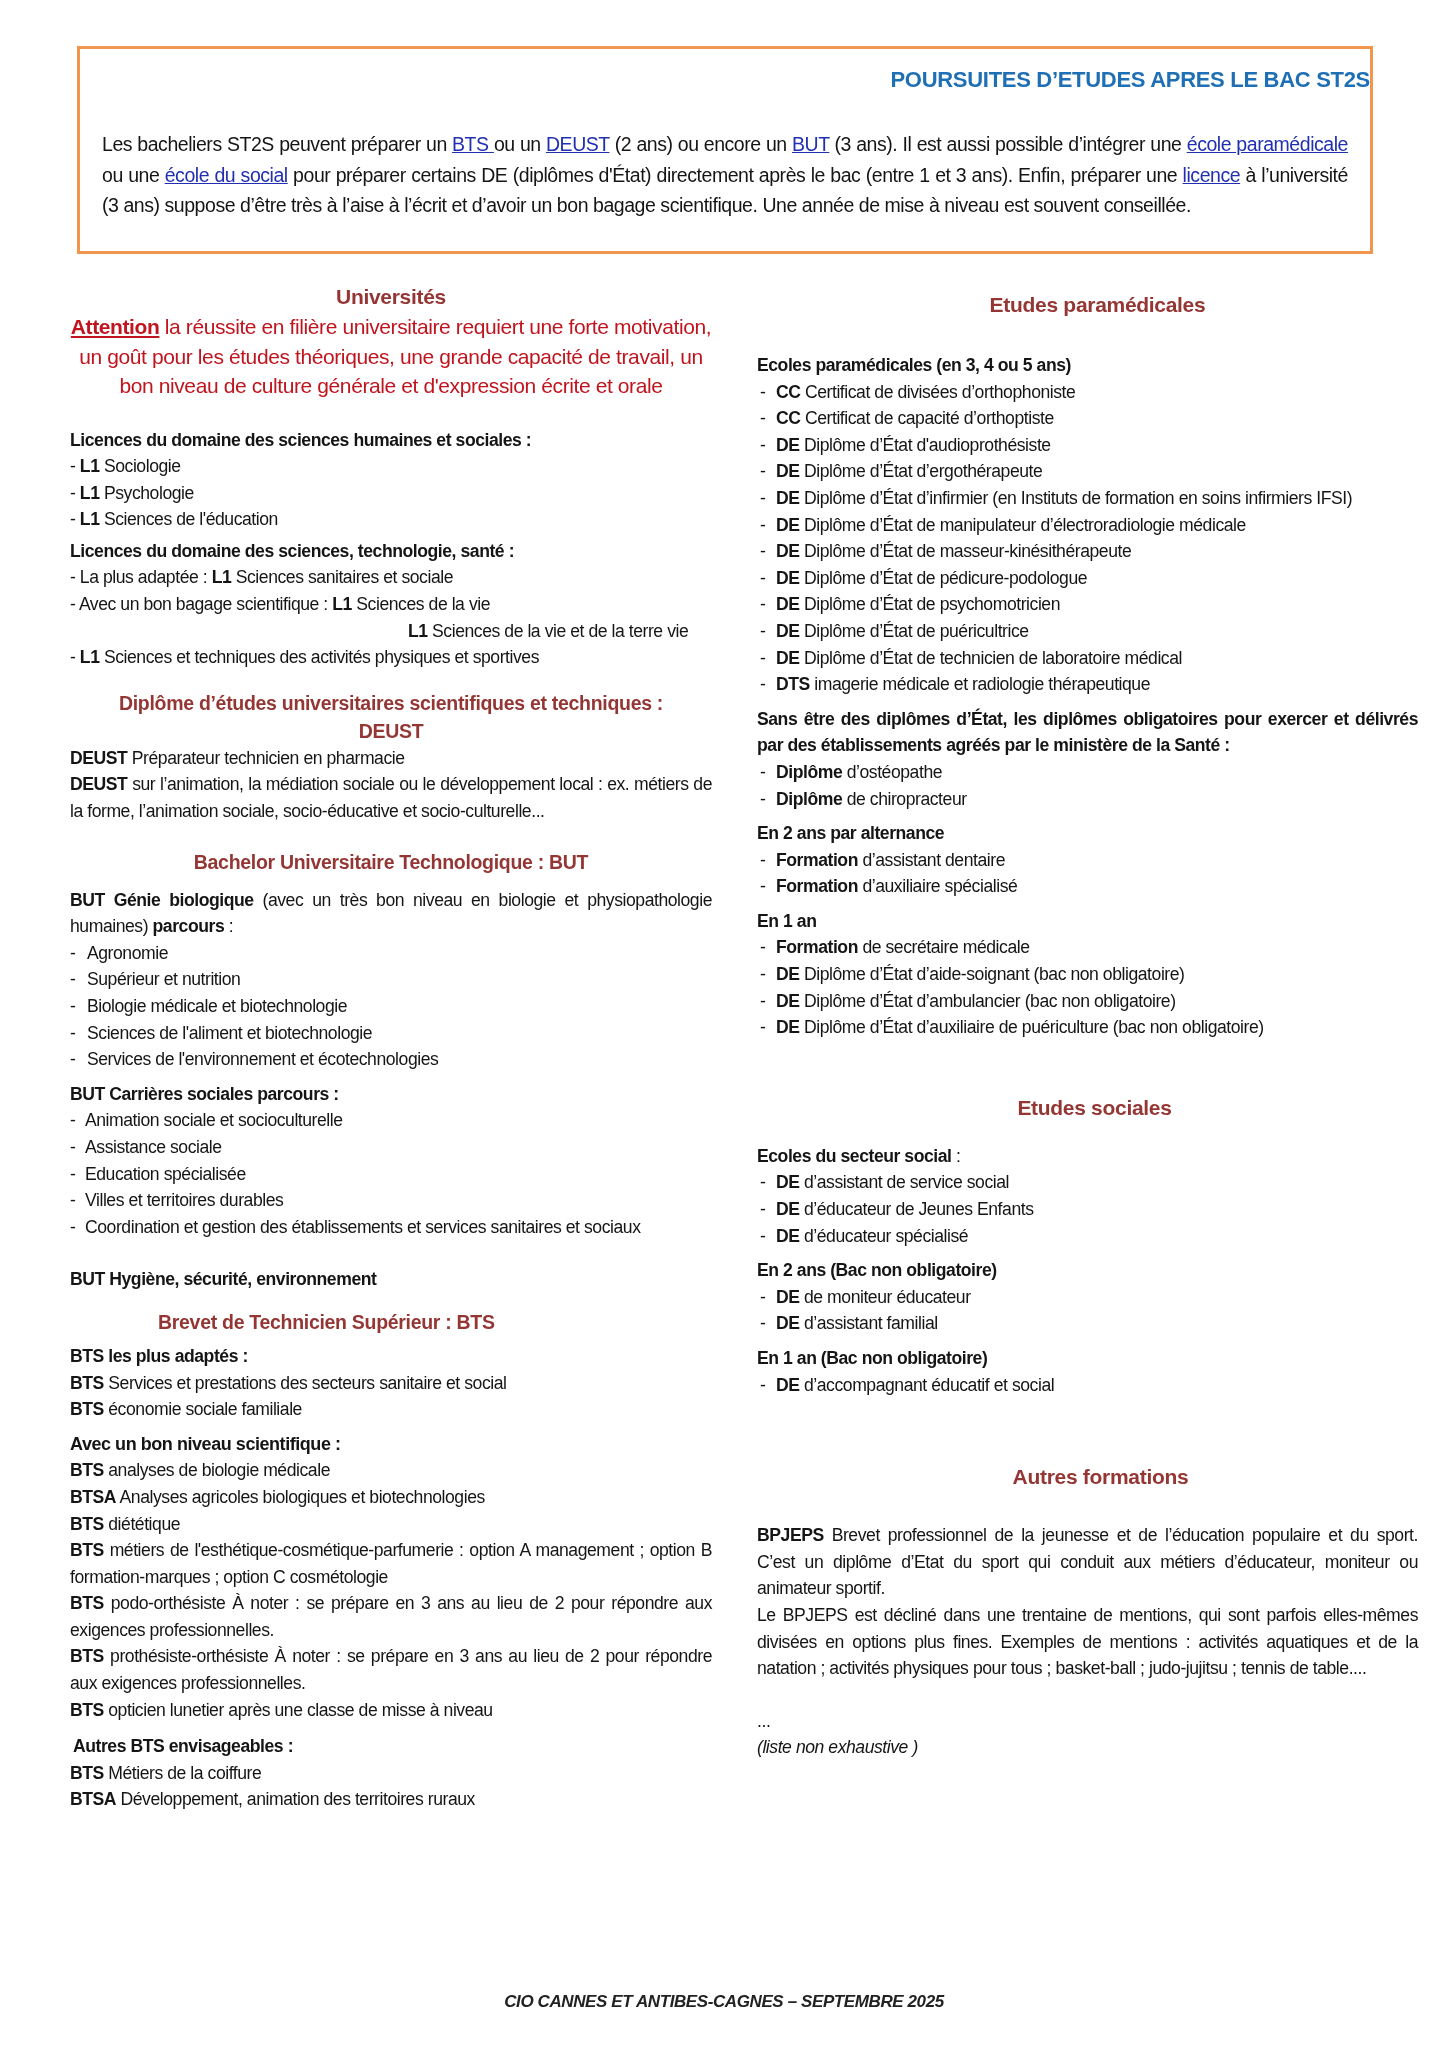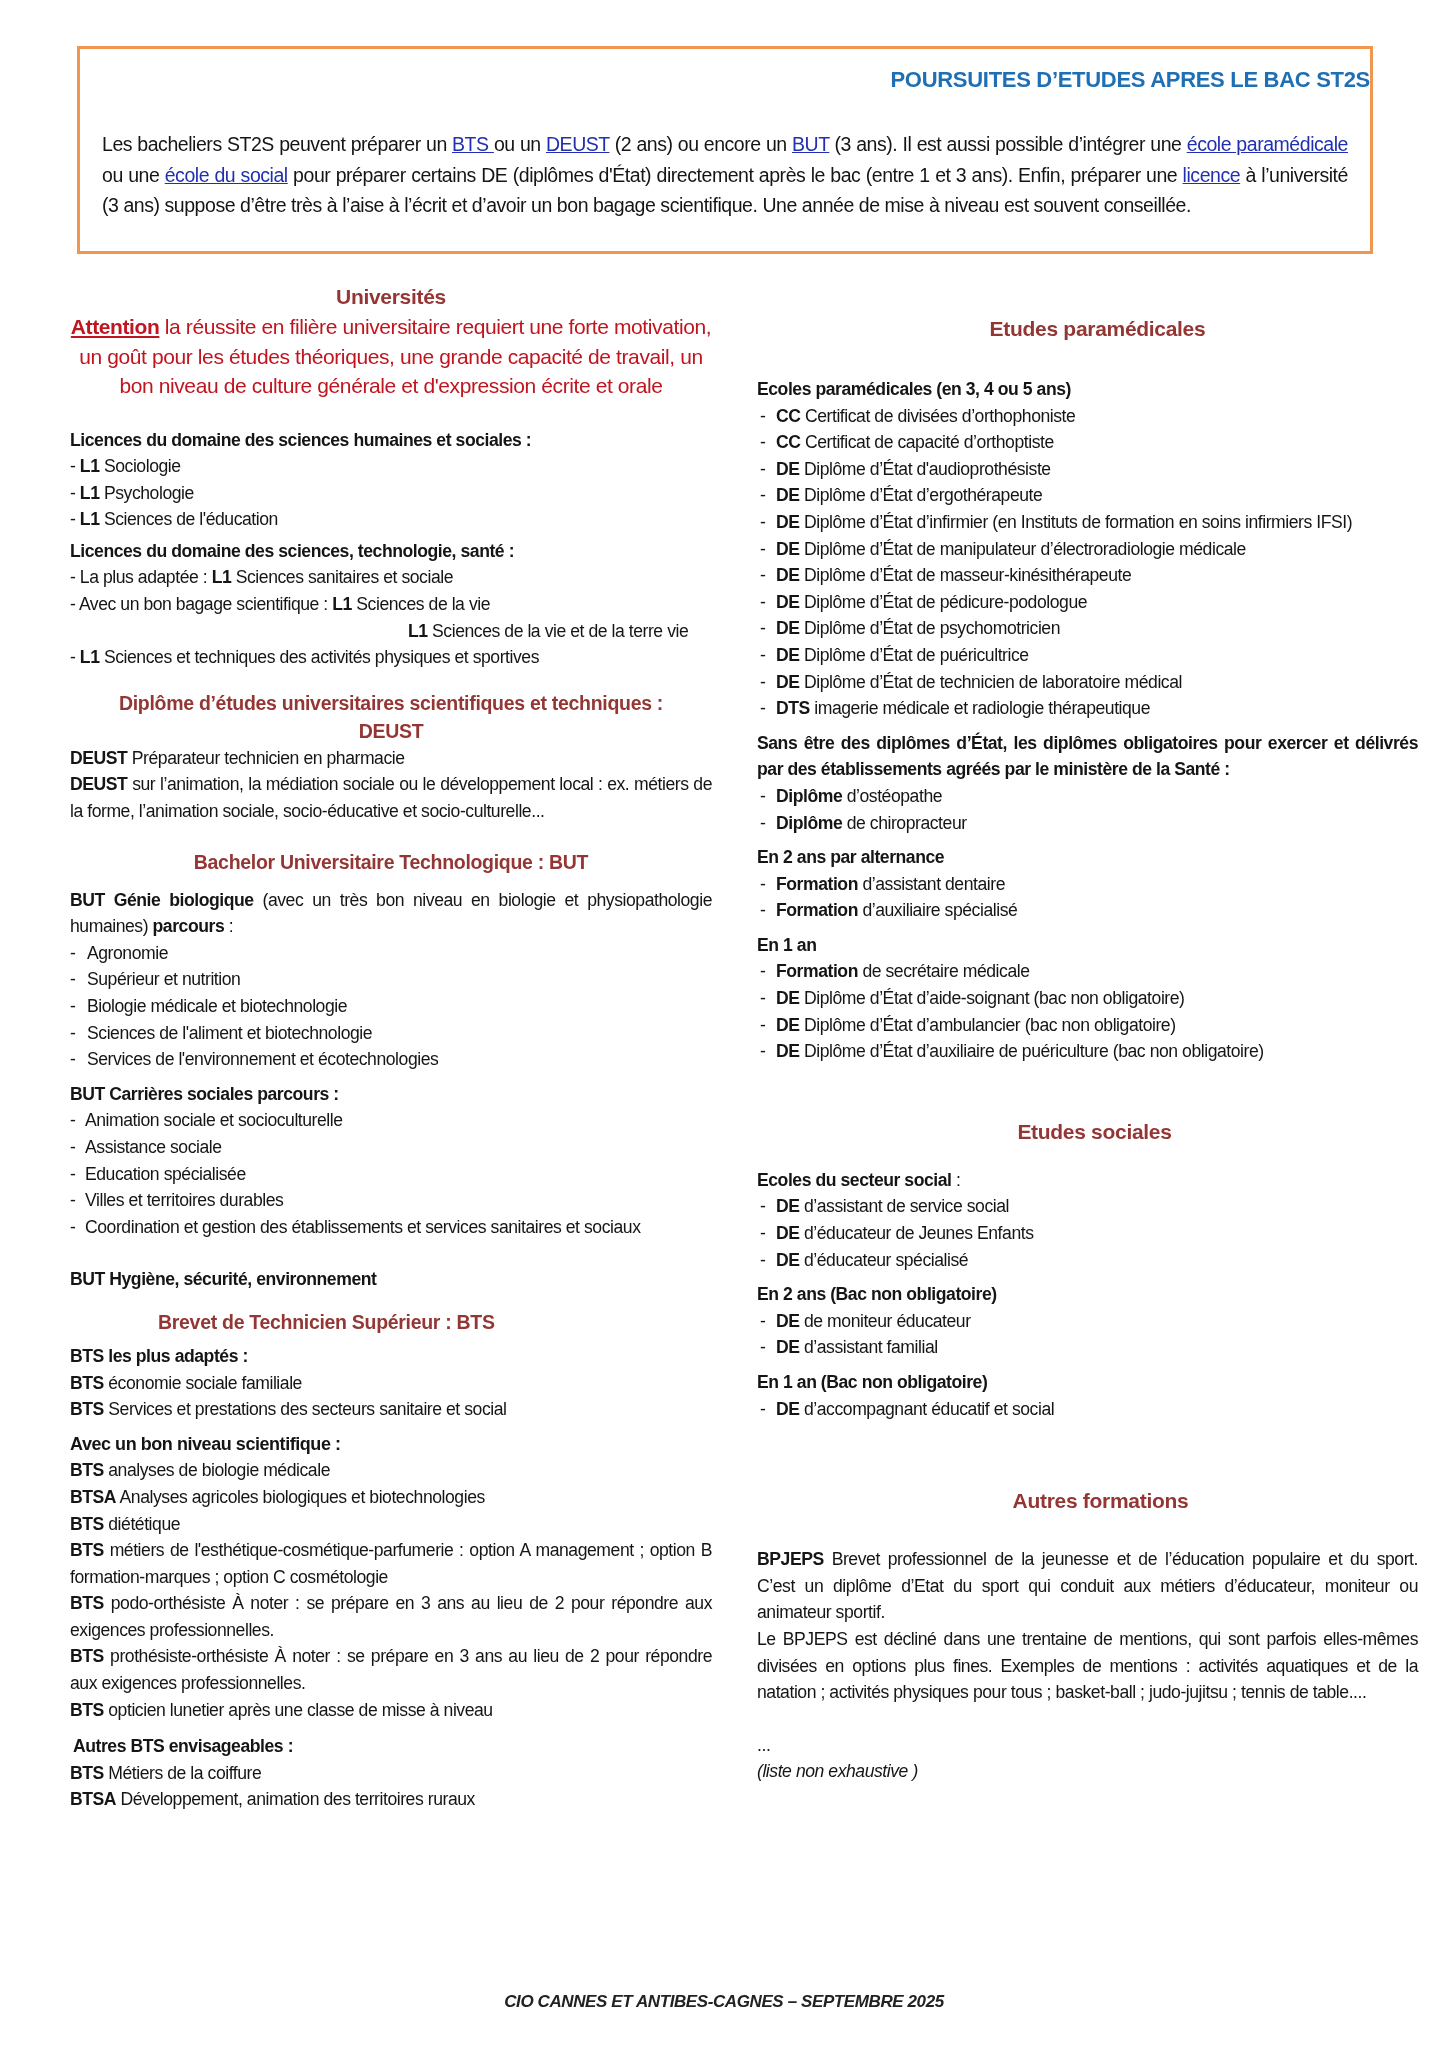--- a/index.html
+++ b/index.html
@@ -127,42 +127,42 @@
     <div style="height:26px"></div>
     <div class="sub">BUT Hygiène, sécurité, environnement</div>
   </section>
 
   <div style="height:14px"></div>
 
   <section>
     <div class="sec-title" style="font-size:19.5px;text-align:left;padding-left:88px;">Brevet de Technicien Supérieur : BTS</div>
     <div style="height:6px"></div>
     <div class="sub">BTS les plus adaptés :</div>
+    <div class="item"><b>BTS</b><span> Services et prestations des secteurs sanitaire et social</span></div>
     <div class="item"><b>BTS</b><span> économie sociale familiale</span></div>
-    <div class="item"><b>BTS</b><span> Services et prestations des secteurs sanitaire et social</span></div>
     <div style="height:8px"></div>
     <div class="sub" style="font-size:18px">Avec un bon niveau scientifique :</div>
     <div class="item just"><b>BTS</b><span> analyses de biologie médicale</span></div>
     <div class="item just"><b>BTSA</b><span> Analyses agricoles biologiques et biotechnologies</span></div>
     <div class="item just"><b>BTS</b><span> diététique</span></div>
     <div class="item just"><b>BTS</b><span> métiers de l'esthétique-cosmétique-parfumerie : option A management ; option B formation-marques ; option C cosmétologie</span></div>
     <div class="item just"><b>BTS</b><span> podo-orthésiste À noter : se prépare en 3 ans au lieu de 2 pour répondre aux exigences professionnelles.</span></div>
     <div class="item just"><b>BTS</b><span> prothésiste-orthésiste À noter : se prépare en 3 ans au lieu de 2 pour répondre aux exigences professionnelles.</span></div>
     <div class="item just"><b>BTS</b><span> opticien lunetier après une classe de misse à niveau</span></div>
     <div style="height:10px"></div>
     <div class="sub" style="padding-left:3px">Autres BTS envisageables :</div>
     <div class="item"><b>BTS</b><span> Métiers de la coiffure</span></div>
     <div class="item"><b>BTSA</b><span> Développement, animation des territoires ruraux</span></div>
   </section>
 </div>
 
 <div class="col col-right">
 
   <section>
-    <div class="sec-title" style="padding-left:20px;margin-top:24px;">Etudes paramédicales</div>
+    <div class="sec-title" style="padding-left:20px;">Etudes paramédicales</div>
     <div style="height:32px"></div>
     <div class="sub">Ecoles paramédicales (en 3, 4 ou 5 ans)</div>
     <div id="paramed-ecoles-list">
         <div class="dash-item">
           <span class="dash" style="flex-basis: 16px; padding-left: 3px;">-</span>
           <span class="txt"><b>CC</b><span> Certificat de divisées d’orthophoniste</span></span>
         </div>
         <div class="dash-item">
           <span class="dash" style="flex-basis: 16px; padding-left: 3px;">-</span>
           <span class="txt"><b>CC</b><span> Certificat de capacité d’orthoptiste</span></span>

